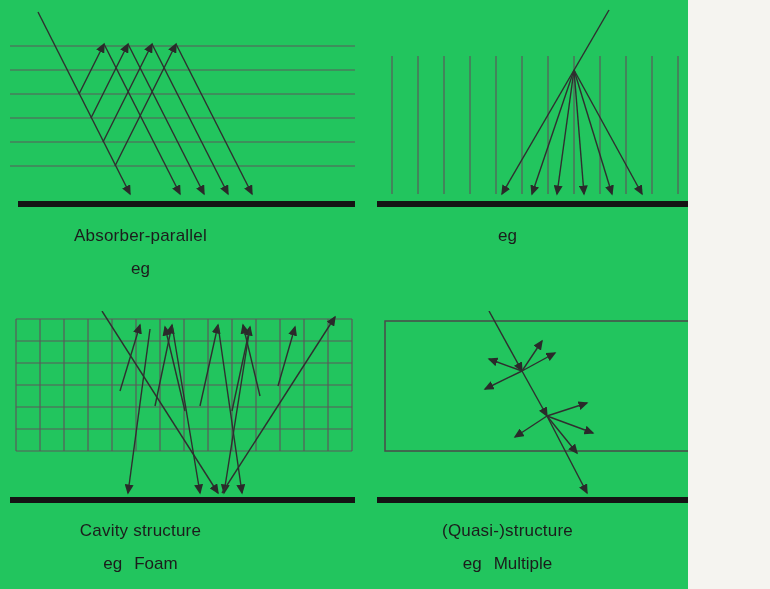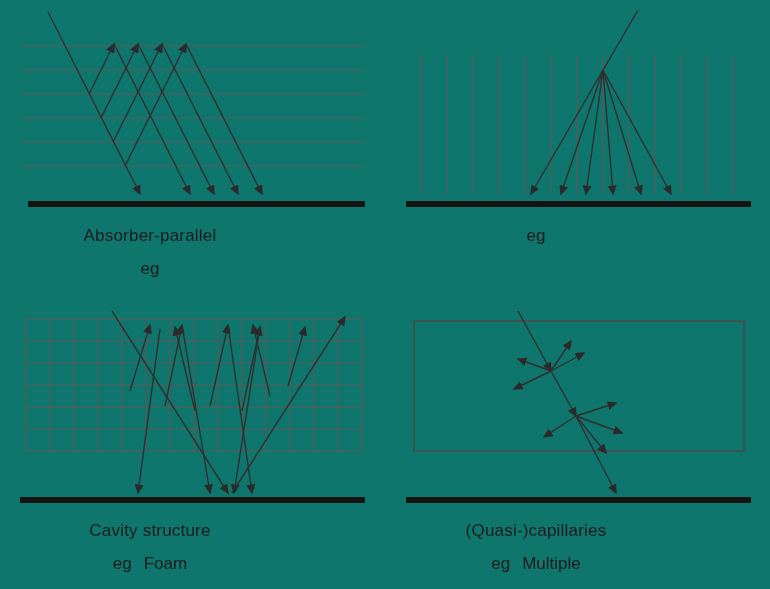--- a/index.html
+++ b/index.html
@@ -2,25 +2,25 @@
 <html><head>
 <meta charset="utf-8">
 <style>
   html, body {
     margin: 0;
     padding: 0;
     background: #f5f4f0;
     font-family: "Liberation Sans", "DejaVu Sans", sans-serif;
   }
   .page {
-    width: 770px;
+    width: 688px;
     height: 589px;
     box-sizing: border-box;
     padding: 8px 10px;
-    background: #0f766e;
+    background: #22c55e;
     display: grid;
     grid-template-columns: 1fr 1fr;
     grid-template-rows: auto auto;
     column-gap: 22px;
     row-gap: 24px;
     overflow: hidden;
   }
   .panel {
     margin: 0;
     display: flex;
@@ -191,21 +191,21 @@
         <line x1="145" y1="60" x2="108" y2="78" marker-end="url(#arr)"></line>
         <line x1="145" y1="60" x2="165" y2="30" marker-end="url(#arr)"></line>
         <line x1="170" y1="105" x2="210" y2="92" marker-end="url(#arr)"></line>
         <line x1="170" y1="105" x2="216" y2="122" marker-end="url(#arr)"></line>
         <line x1="170" y1="105" x2="138" y2="126" marker-end="url(#arr)"></line>
         <line x1="170" y1="105" x2="200" y2="142" marker-end="url(#arr)"></line>
       </g>
       <line class="absorber" x1="0" y1="189" x2="345" y2="189"></line>
     </svg>
     <figcaption class="caption">
-      <div class="title">(Quasi-)capillaries</div>
+      <div class="title">(Quasi-)structure</div>
       <div class="example">
         <span>eg</span>
         <span>Multiple</span>
       </div>
     </figcaption>
   </figure>
 
 </div>
 
 </body></html>

